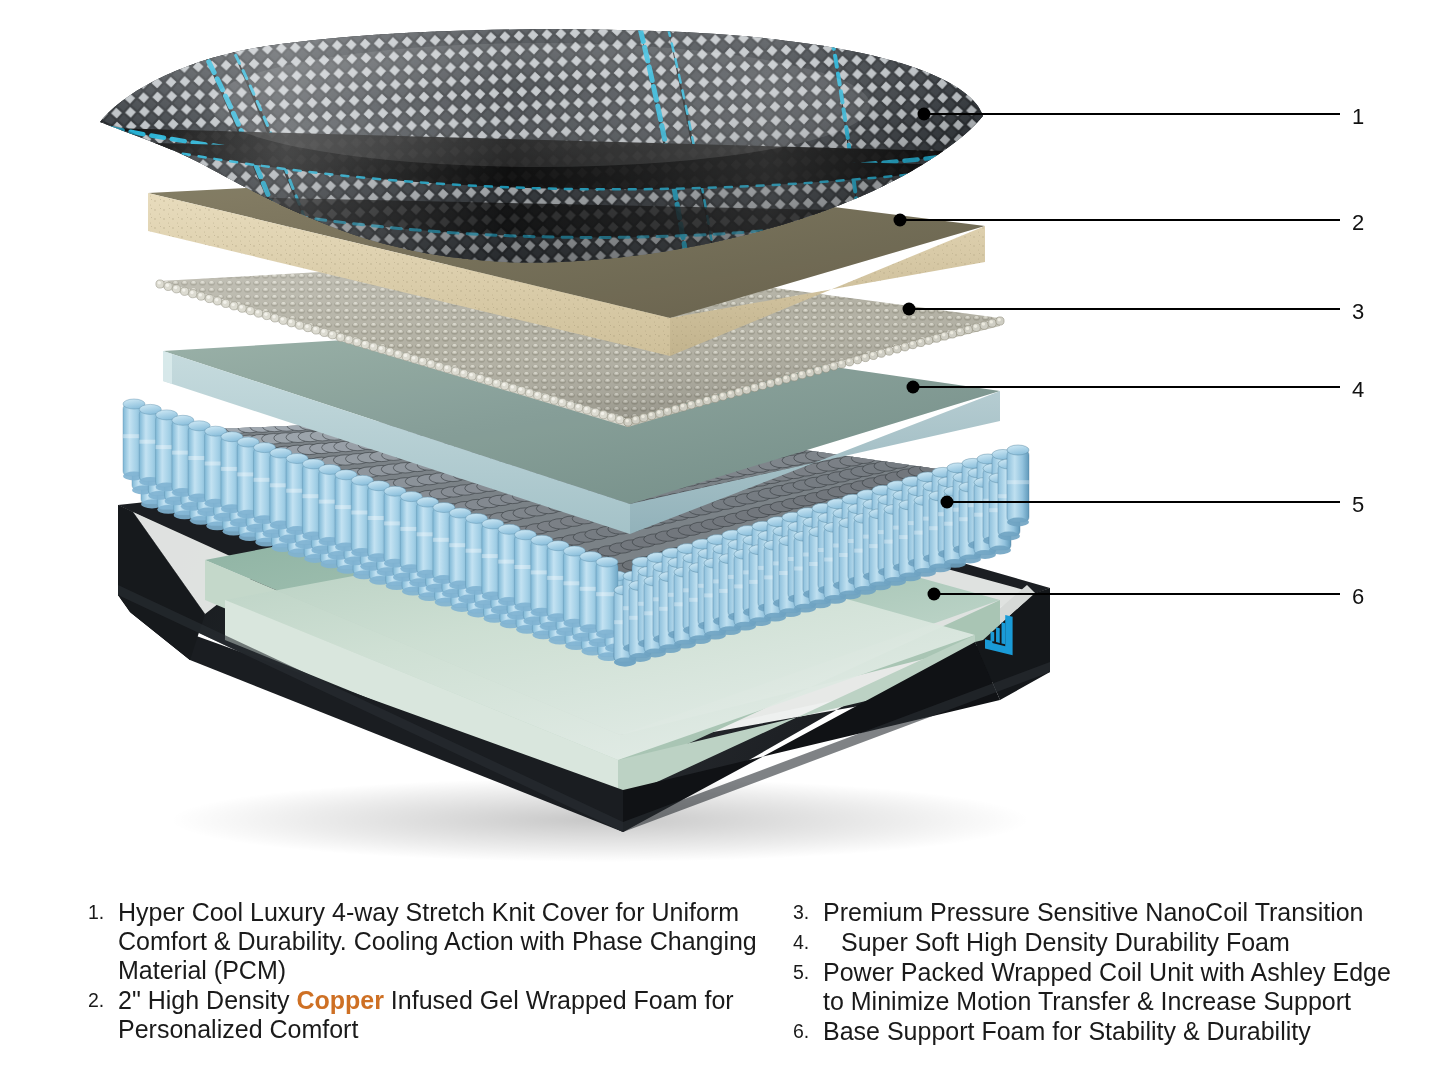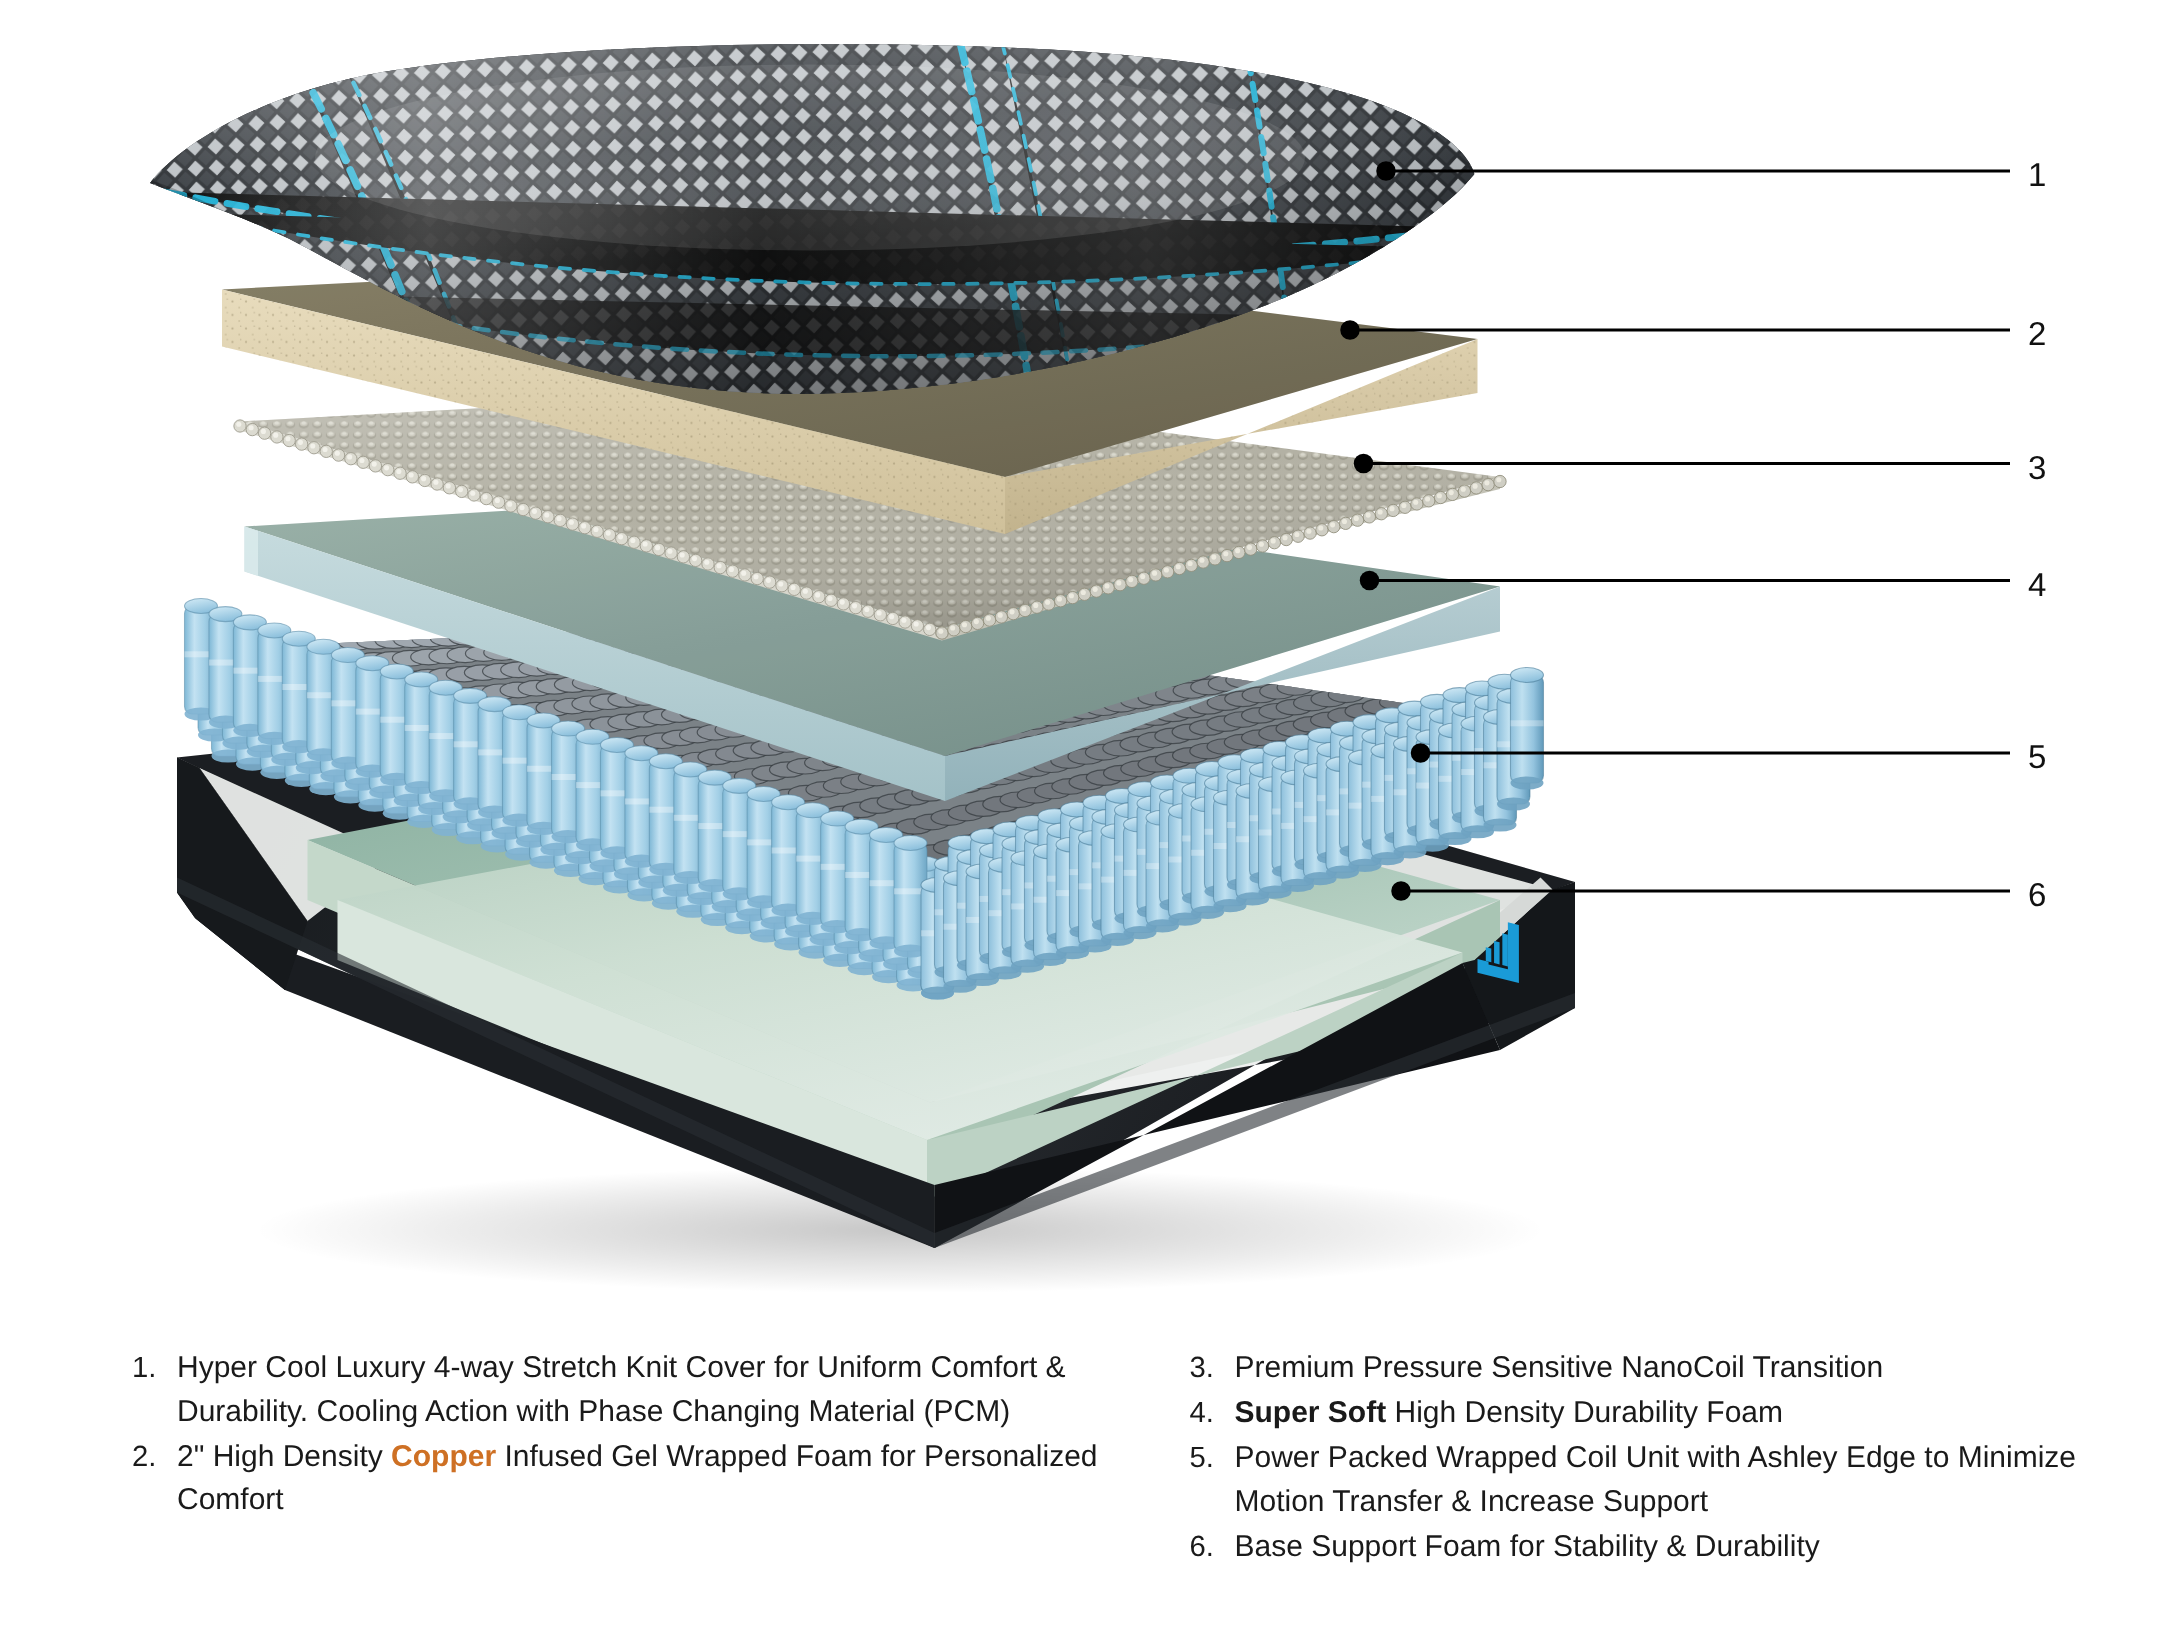--- a/index.html
+++ b/index.html
@@ -63,25 +63,25 @@
   .cap-marker {
     flex: 0 0 auto;
     width: 30px;
     font-size: 19.5px;
     line-height: 29px;
     color: #1a1a1a;
     text-align: left;
   }
   .cap-text {
     flex: 1 1 auto;
-    font-size: 20px;
+    font-size: 25px;
     line-height: 29px;
     color: #1a1a1a;
   }
-  .cap-text b { font-weight: 700; }
+  .cap-text b { font-weight: 400; margin-left: 18px; }
   .cap-text .copper { font-weight: 700; color: #CE7024; margin-top: 12px; }
 </style>
 </head>
 <body>
 
 <div id="page">
 
   <div id="diagram">
     <svg width="1445" height="870" viewBox="0 0 1445 870" xmlns="http://www.w3.org/2000/svg">
       <defs>

